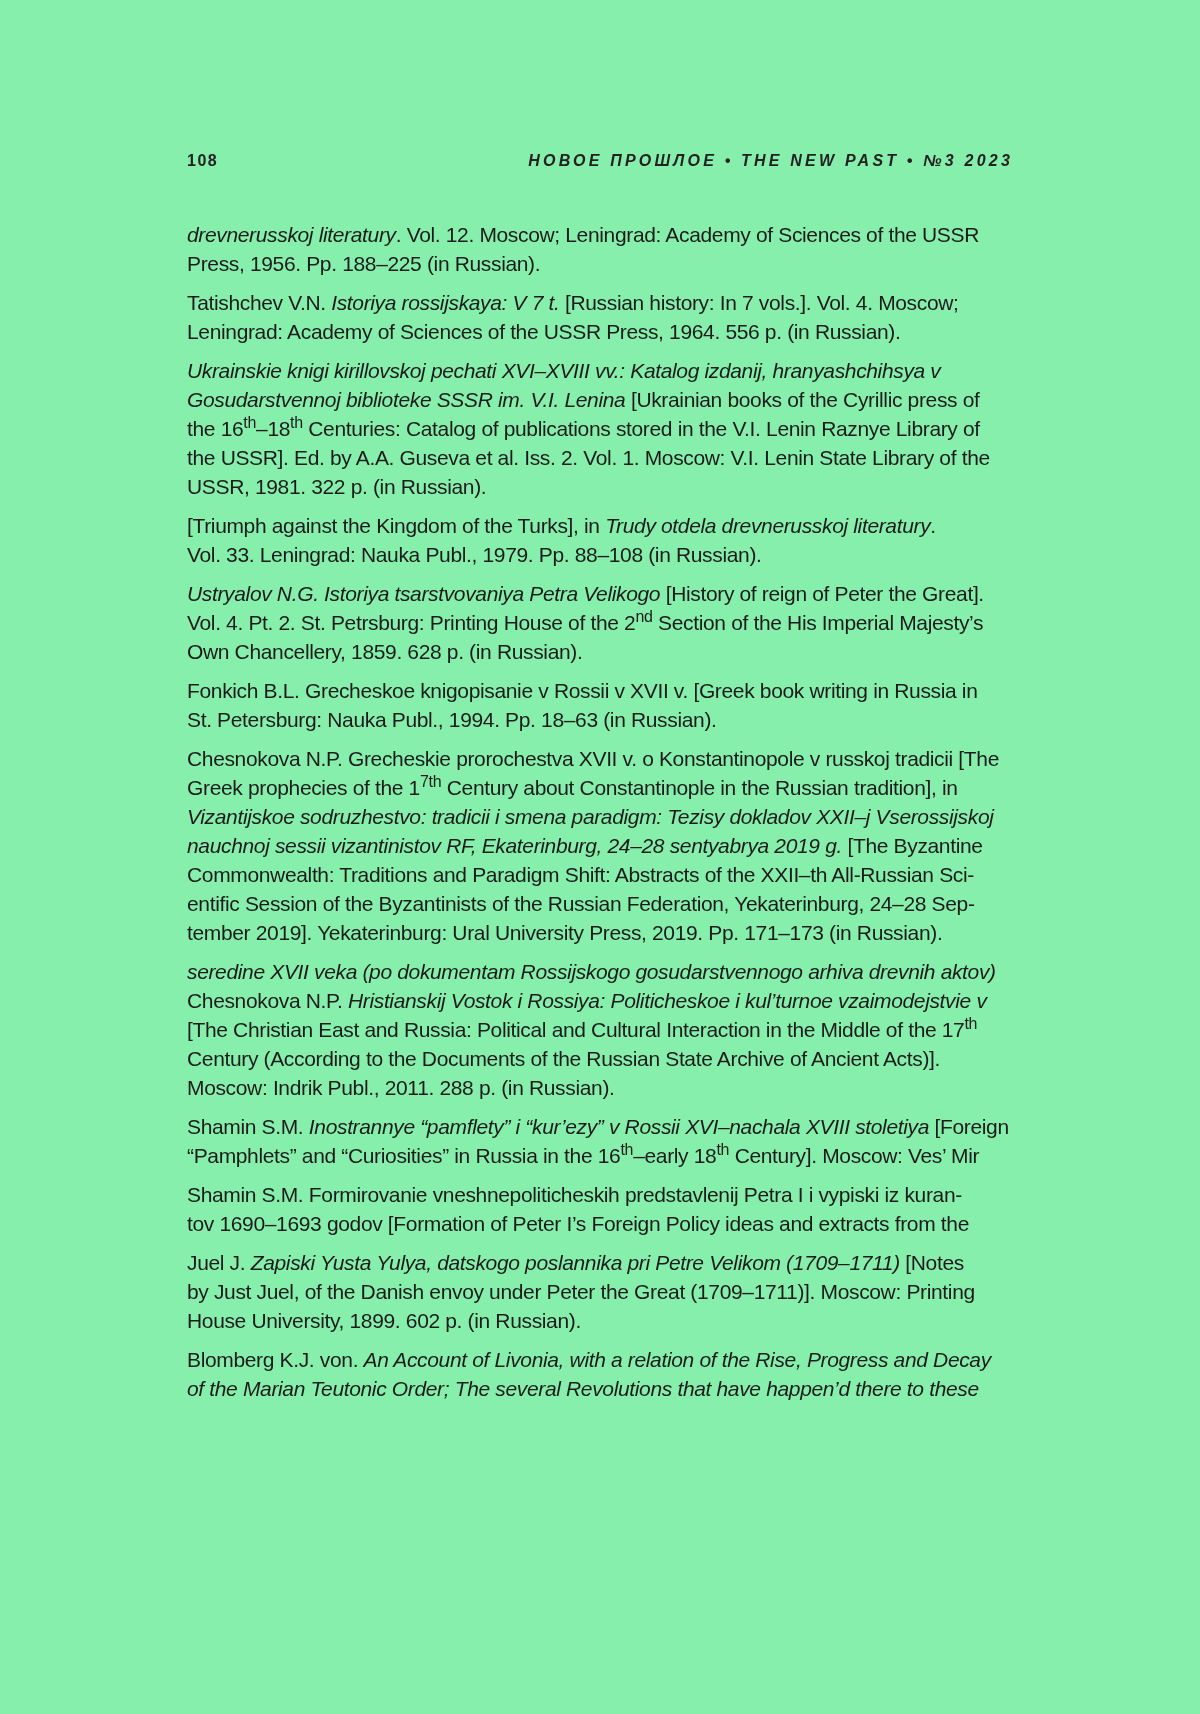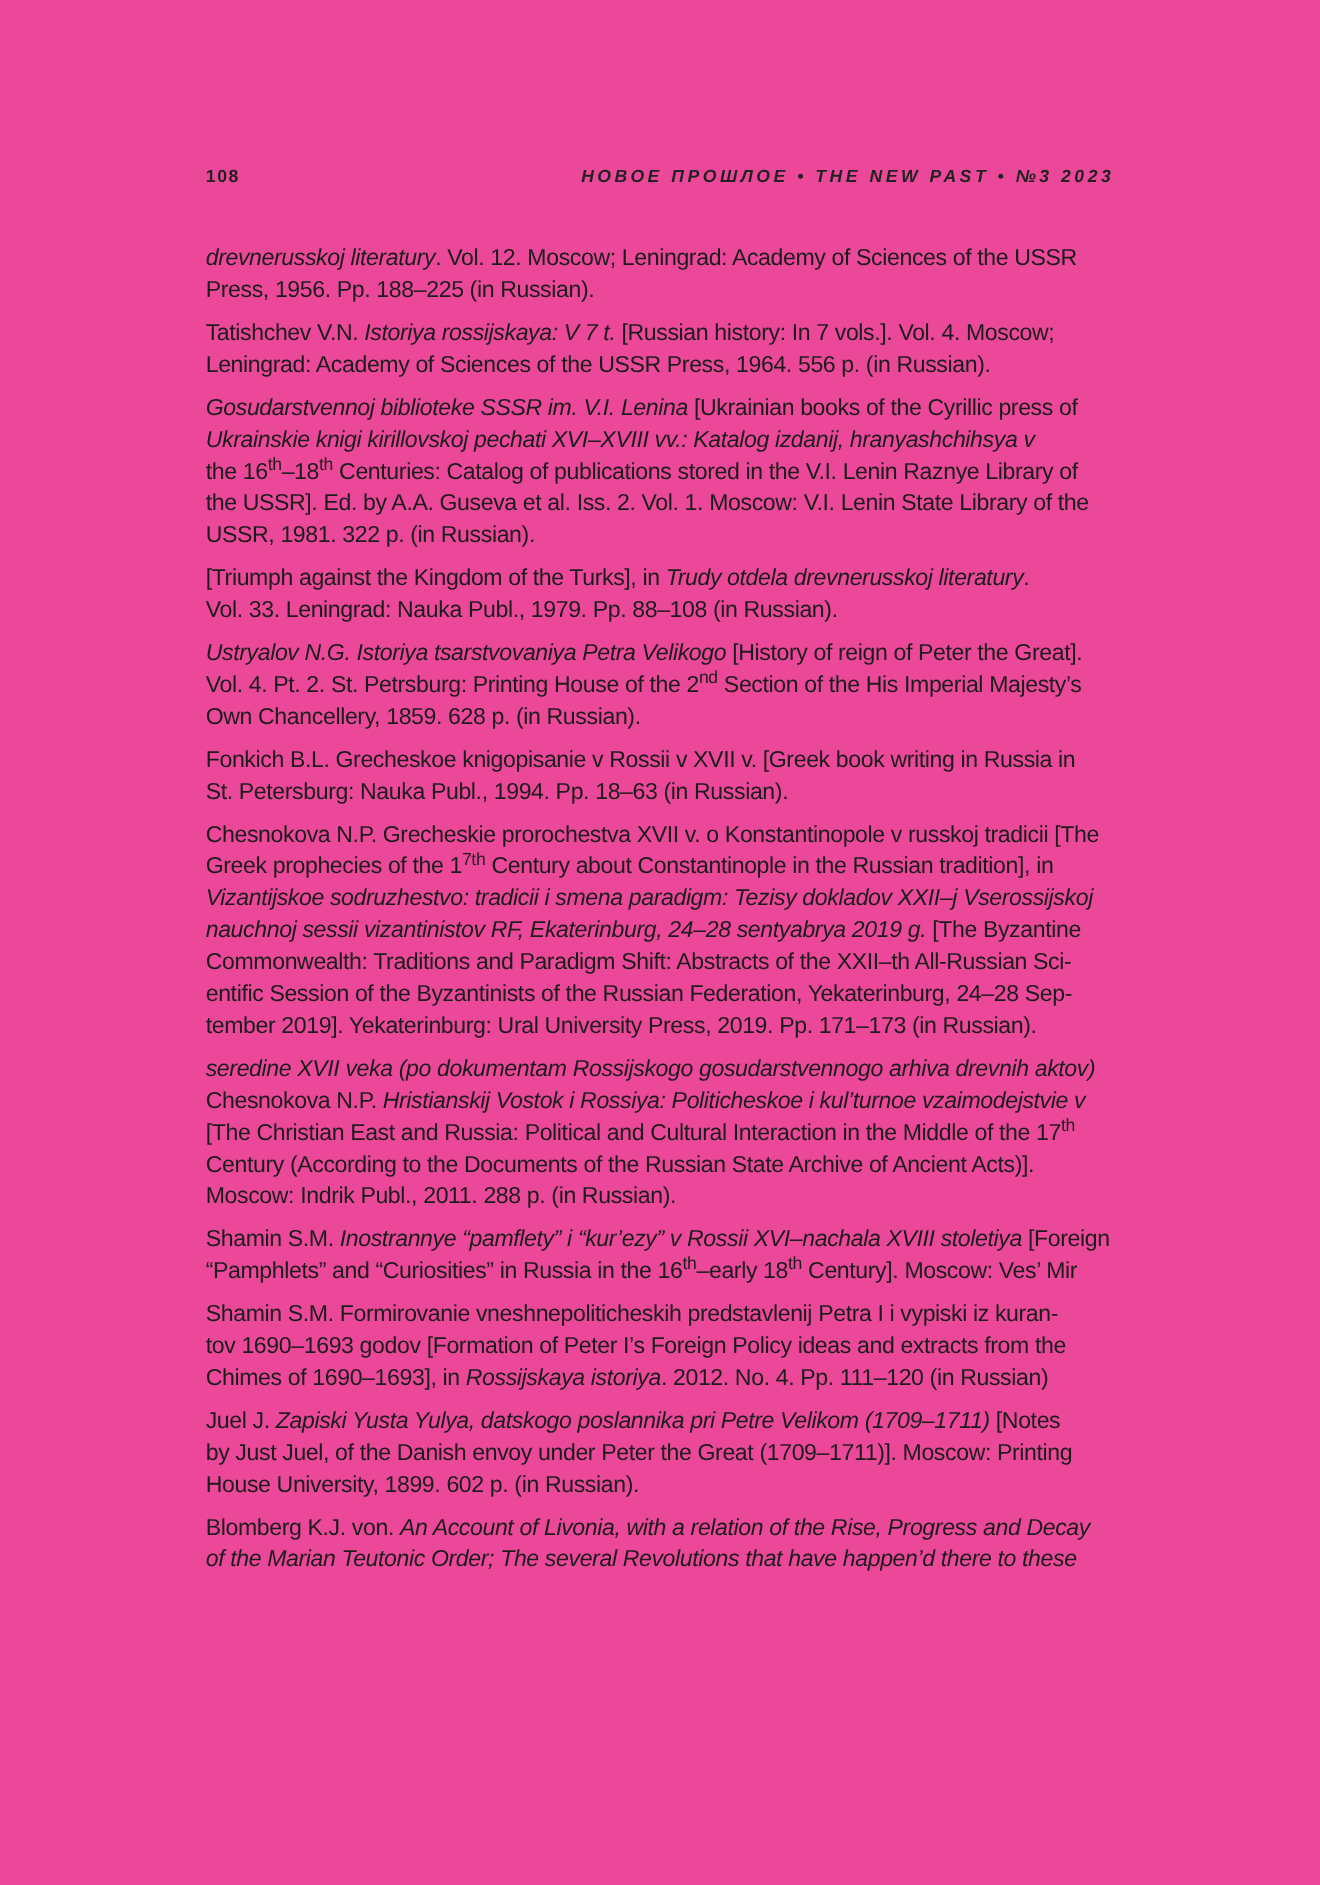--- a/index.html
+++ b/index.html
@@ -1,19 +1,19 @@
 <!DOCTYPE html>
 <html><head>
 <meta charset="utf-8">
 <style>
   html,body { margin:0; padding:0; background:#ffffff; }
   .page {
     position:relative;
     width:1200px; height:1714px;
-    background:#ec4899;
+    background:#86efac;
     font-family:"Liberation Sans", sans-serif;
     color:#1d1d1d;
     overflow:hidden;
   }
   .running-header {
     position:absolute; top:152px; left:187px; right:187px;
     display:flex; justify-content:space-between; align-items:baseline;
     font-size:16px; font-weight:600; color:#222222;
   }
   .page-num { letter-spacing:1.5px; }
@@ -42,22 +42,22 @@
   <div class="content">
       <div class="ref">
         <div class="line"><span class="it">drevnerusskoj literatury</span><span>. Vol. 12. Moscow; Leningrad: Academy of Sciences of the USSR</span></div>
         <div class="line"><span>Press, 1956. Pp. 188–225 (in Russian).</span></div>
       </div>
       <div class="ref">
         <div class="line"><span>Tatishchev V.N. </span><span class="it">Istoriya rossijskaya: V 7 t.</span><span> [Russian history: In 7 vols.]. Vol. 4. Moscow;</span></div>
         <div class="line"><span>Leningrad: Academy of Sciences of the USSR Press, 1964. 556 p. (in Russian).</span></div>
       </div>
       <div class="ref">
+        <div class="line"><span class="it">Ukrainskie knigi kirillovskoj pechati XVI–XVIII vv.: Katalog izdanij, hranyashchihsya v</span></div>
         <div class="line"><span class="it">Gosudarstvennoj biblioteke SSSR im. V.I. Lenina</span><span> [Ukrainian books of the Cyrillic press of</span></div>
-        <div class="line"><span class="it">Ukrainskie knigi kirillovskoj pechati XVI–XVIII vv.: Katalog izdanij, hranyashchihsya v</span></div>
         <div class="line"><span>the 16</span><sup>th</sup><span>–18</span><sup>th</sup><span> Centuries: Catalog of publications stored in the V.I. Lenin Raznye Library of</span></div>
         <div class="line"><span>the USSR]. Ed. by A.A. Guseva et al. Iss. 2. Vol. 1. Moscow: V.I. Lenin State Library of the</span></div>
         <div class="line"><span>USSR, 1981. 322 p. (in Russian).</span></div>
       </div>
       <div class="ref">
         <div class="line"><span>[Triumph against the Kingdom of the Turks], in </span><span class="it">Trudy otdela drevnerusskoj literatury</span><span>.</span></div>
         <div class="line"><span>Vol. 33. Leningrad: Nauka Publ., 1979. Pp. 88–108 (in Russian).</span></div>
       </div>
       <div class="ref">
         <div class="line"><span class="it">Ustryalov N.G. Istoriya tsarstvovaniya Petra Velikogo</span><span> [History of reign of Peter the Great].</span></div>
@@ -84,21 +84,20 @@
         <div class="line"><span>Century (According to the Documents of the Russian State Archive of Ancient Acts)].</span></div>
         <div class="line"><span>Moscow: Indrik Publ., 2011. 288 p. (in Russian).</span></div>
       </div>
       <div class="ref">
         <div class="line"><span>Shamin S.M. </span><span class="it">Inostrannye “pamflety” i “kur’ezy” v Rossii XVI–nachala XVIII stoletiya</span><span> [Foreign</span></div>
         <div class="line"><span>“Pamphlets” and “Curiosities” in Russia in the 16</span><sup>th</sup><span>–early 18</span><sup>th</sup><span> Century]. Moscow: Ves’ Mir</span></div>
       </div>
       <div class="ref">
         <div class="line"><span>Shamin S.M. Formirovanie vneshnepoliticheskih predstavlenij Petra I i vypiski iz kuran-</span></div>
         <div class="line"><span>tov 1690–1693 godov [Formation of Peter I’s Foreign Policy ideas and extracts from the</span></div>
-        <div class="line"><span>Chimes of 1690–1693], in </span><span class="it">Rossijskaya istoriya</span><span>. 2012. No. 4. Pp. 111–120 (in Russian)</span></div>
       </div>
       <div class="ref">
         <div class="line"><span>Juel J. </span><span class="it">Zapiski Yusta Yulya, datskogo poslannika pri Petre Velikom (1709–1711)</span><span> [Notes</span></div>
         <div class="line"><span>by Just Juel, of the Danish envoy under Peter the Great (1709–1711)]. Moscow: Printing</span></div>
         <div class="line"><span>House University, 1899. 602 p. (in Russian).</span></div>
       </div>
       <div class="ref">
         <div class="line"><span>Blomberg K.J. von. </span><span class="it">An Account of Livonia, with a relation of the Rise, Progress and Decay</span></div>
         <div class="line"><span class="it">of the Marian Teutonic Order; The several Revolutions that have happen’d there to these</span></div>
       </div>

